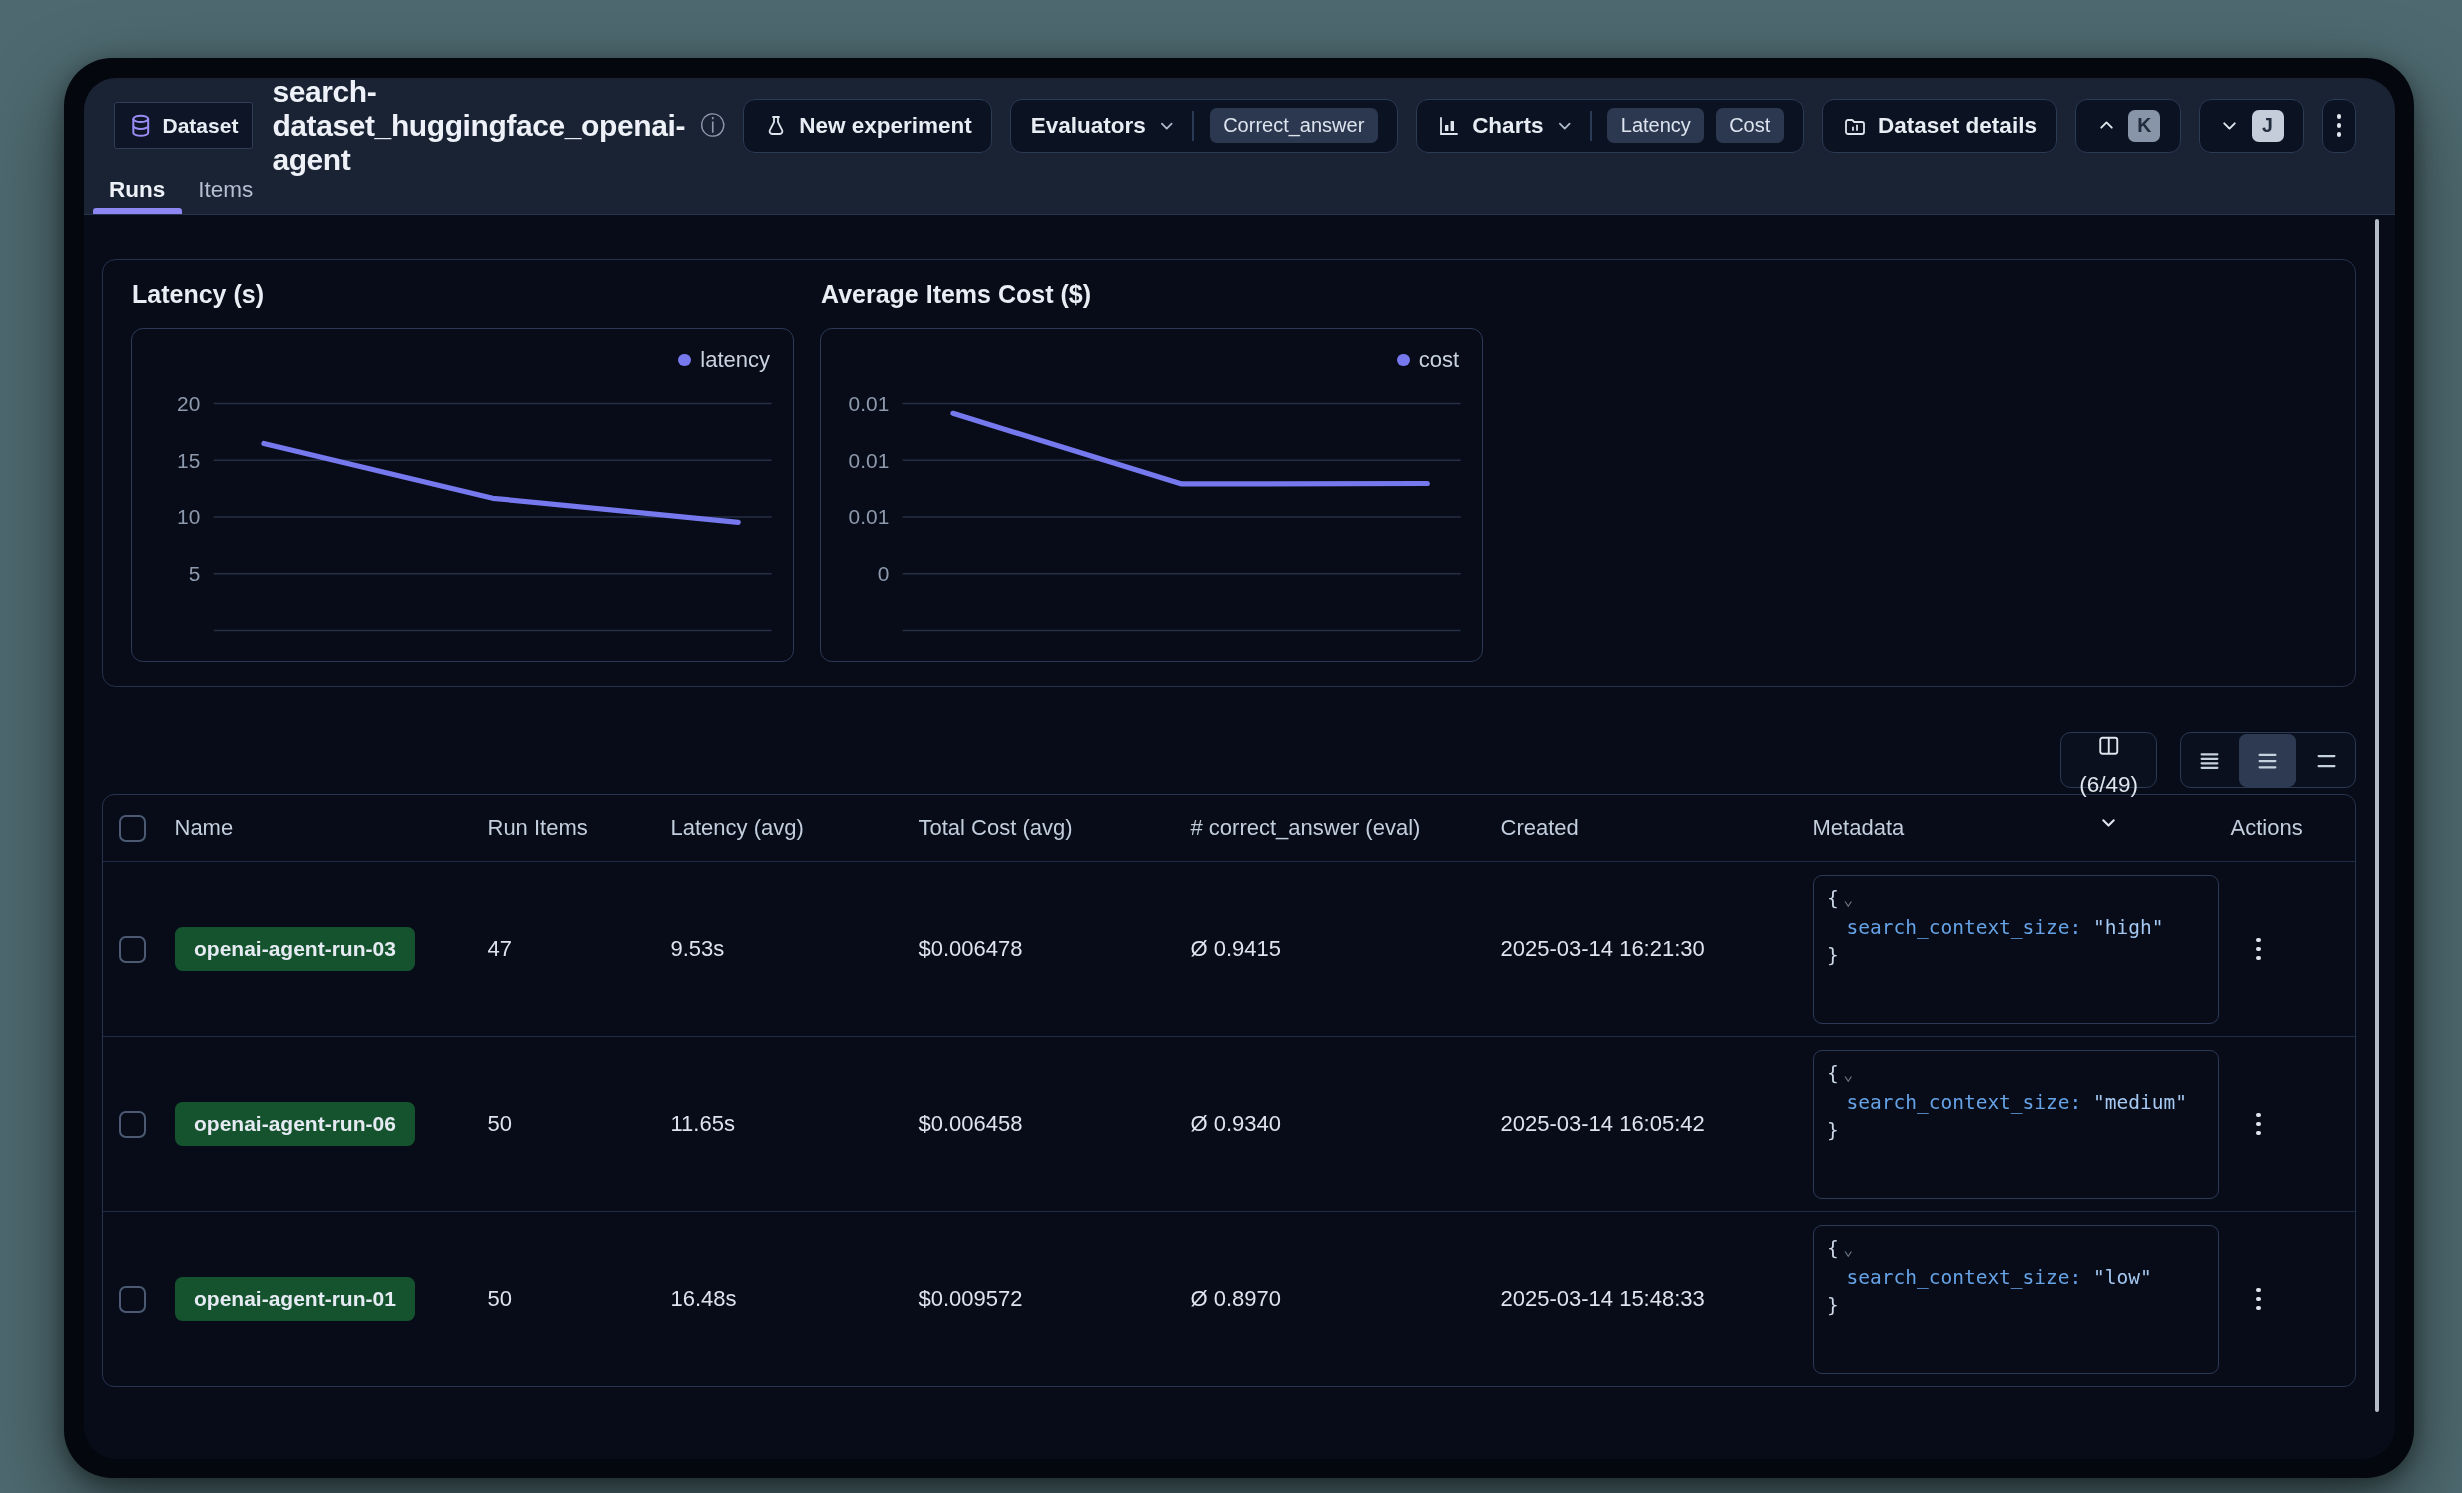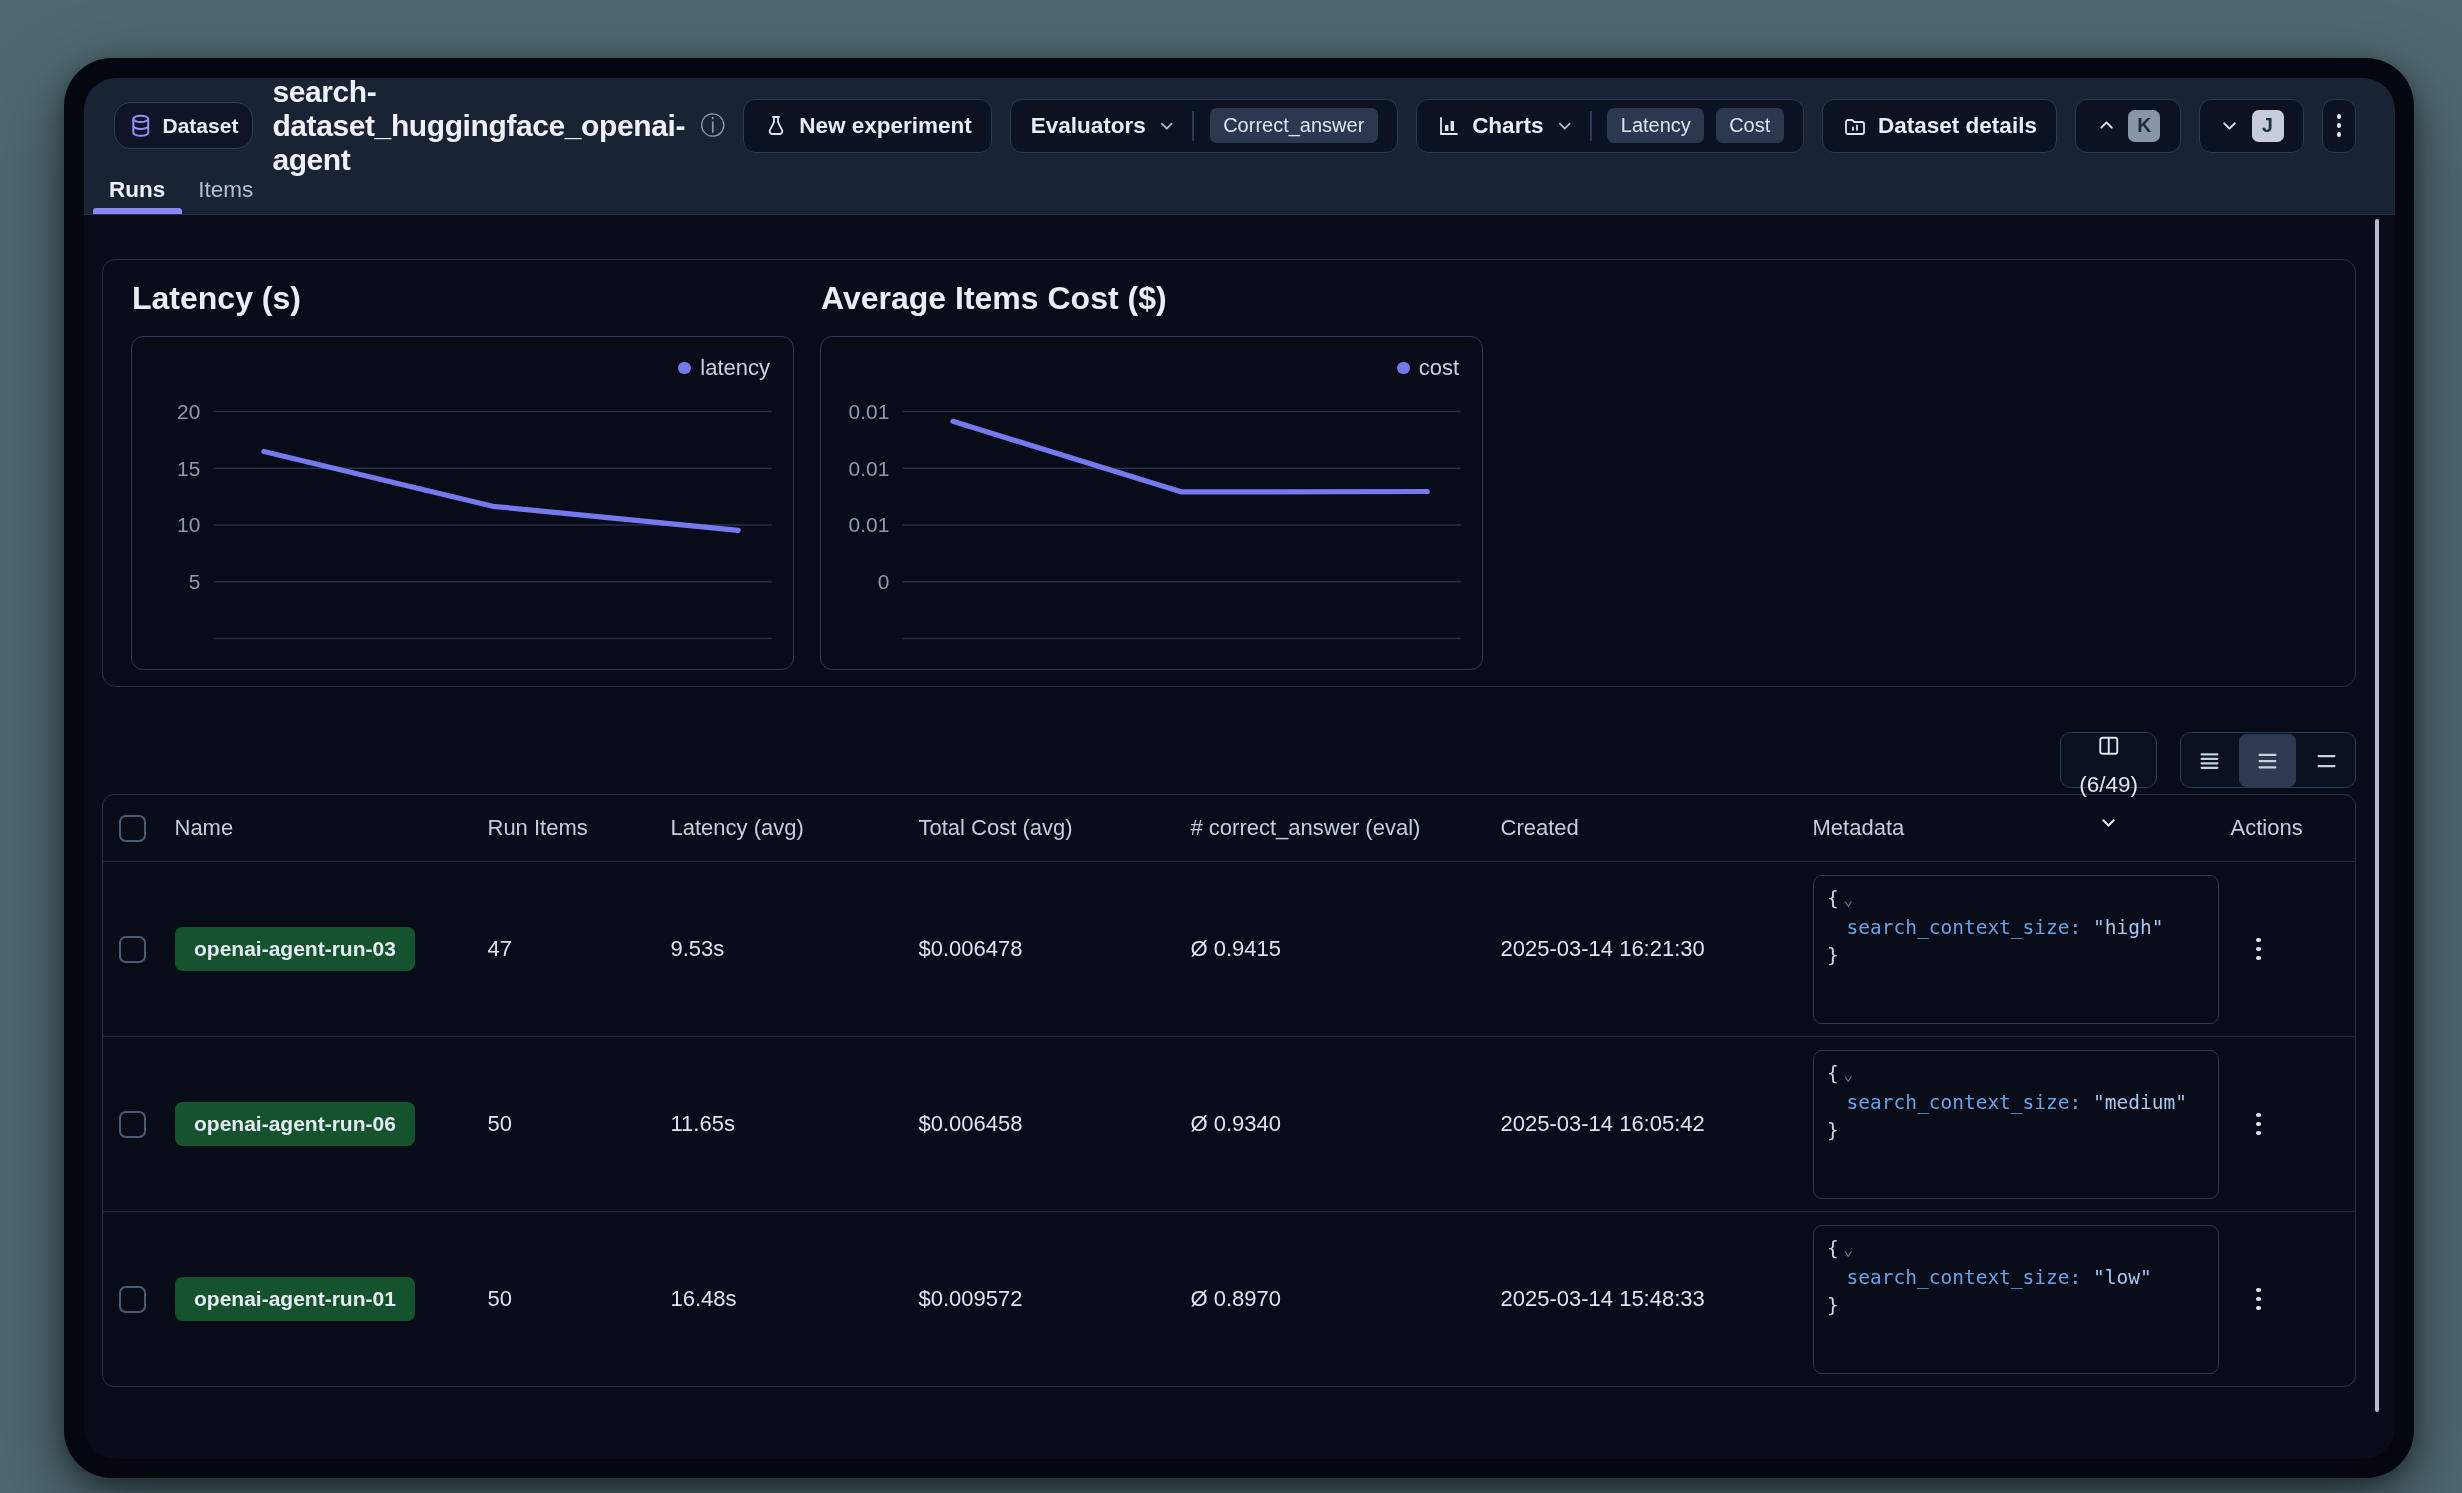--- a/index.html
+++ b/index.html
@@ -22,21 +22,21 @@
     background:#070c18; border-radius:32px; overflow:hidden;
   }
   
   .app-header {
     background:#1a2334; border-bottom:1.5px solid #26334e;
     padding:19.5px 39px 0 30px;
   }
   .header-row { display:flex; align-items:center; height:57px; }
   .dataset-badge {
     display:flex; align-items:center; gap:9px;
-    border:1.5px solid #303d59; background:#0d1526; border-radius:17px;
+    border:1.5px solid #303d59; background:#0d1526; border-radius:3px;
     padding:0 13.5px; height:47px;
     font-size:21px; font-weight:700; color:#e8edf4;
   }
   .page-title { margin-left:19.5px; font-size:30px; font-weight:700; color:#eef2f8; letter-spacing:-0.4px; }
   .info-glyph { margin-left:15px; font-size:25px; color:#8e99ab; line-height:1; }
   .header-spacer { flex:1; }
   .hbtn {
     display:flex; align-items:center; gap:11.3px; height:54px;
     border:1.5px solid #2b3a55; background:#0b1322; border-radius:12px;
     padding:0 19.5px; margin-left:18px;
@@ -73,21 +73,21 @@
     content:""; position:absolute; left:0; right:0; bottom:0; height:6px;
     background:#8c87f3; border-radius:3px 3px 0 0;
   }
   
   .content { padding:44px 39px 0 18px; }
   .charts-panel {
     border:1.5px solid #26334e; border-radius:13.5px; height:428px;
     padding:18px 0 0 28px; display:flex; gap:26px;
   }
   .chart-block { width:663px; }
-  .chart-title { font-size:32px; font-weight:700; color:#e9eef5; margin:1.5px 0 19.5px 1.5px; }
+  .chart-title { font-size:25px; font-weight:700; color:#e9eef5; margin:1.5px 0 19.5px 1.5px; }
   .chart-card {
     position:relative; width:663px; height:334px;
     border:1.5px solid #2c3a57; border-radius:12px;
   }
   .chart-card svg { position:absolute; inset:0; width:100%; height:100%; }
   .legend {
     position:absolute; top:18px; right:22.5px;
     display:flex; align-items:center; gap:9px; z-index:2;
   }
   .legend .dot { width:12.8px; height:12.8px; border-radius:50%; }

